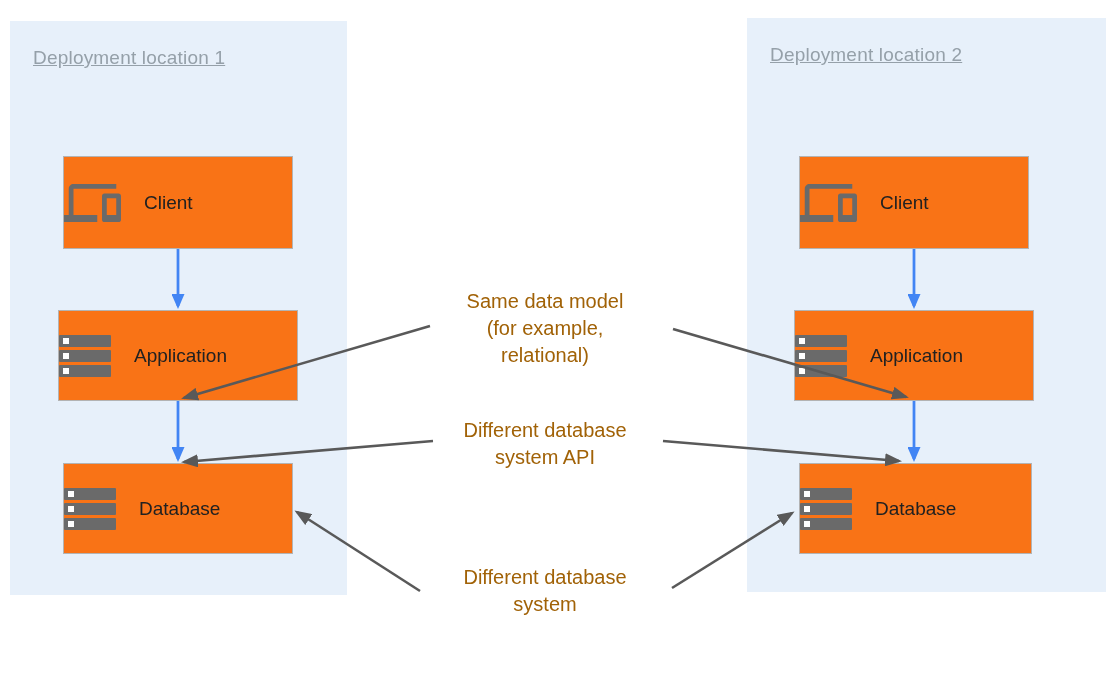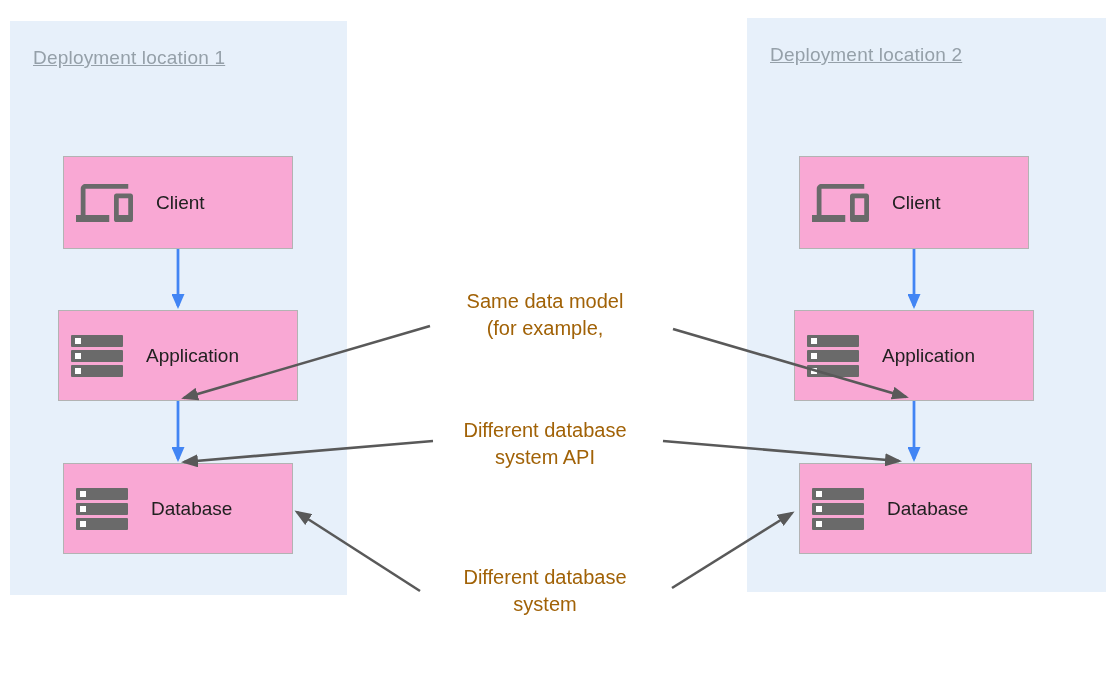--- a/index.html
+++ b/index.html
@@ -24,25 +24,25 @@
     left: 23px;
     top: 26px;
     font-size: 19px;
     color: #95a0a9;
     letter-spacing: 0.2px;
     white-space: nowrap;
     text-decoration: underline;
   }
   .node {
     position: absolute;
-    background: #f9a8d4;
+    background: #f97316;
     border: 1px solid #b3b3b3;
     display: flex;
     align-items: center;
-    padding-left: 12px;
+    padding-left: 0;
     box-sizing: border-box;
   }
   .node-label {
     font-size: 19px;
     color: #212121;
     margin-left: 23px;
     white-space: nowrap;
   }
   .icon { flex: 0 0 auto; display: block; }
   .overlay {
@@ -173,20 +173,21 @@
     <line x1="433" y1="441" x2="184" y2="462" stroke="#595959" stroke-width="2.6" marker-end="url(#arrowGray)"></line>
     <line x1="663" y1="441" x2="899" y2="461" stroke="#595959" stroke-width="2.6" marker-end="url(#arrowGray)"></line>
 
     <line x1="420" y1="591" x2="297" y2="512" stroke="#595959" stroke-width="2.6" marker-end="url(#arrowGray)"></line>
     <line x1="672" y1="588" x2="792" y2="513" stroke="#595959" stroke-width="2.6" marker-end="url(#arrowGray)"></line>
   </svg>
 
   <div class="note" style="left:405px;top:288px">
     <div>Same data model</div>
     <div>(for example,</div>
+    <div>relational)</div>
   </div>
 
   <div class="note" style="left:405px;top:417px">
     <div>Different database</div>
     <div>system API</div>
   </div>
 
   <div class="note" style="left:405px;top:564px">
     <div>Different database</div>
     <div>system</div>

